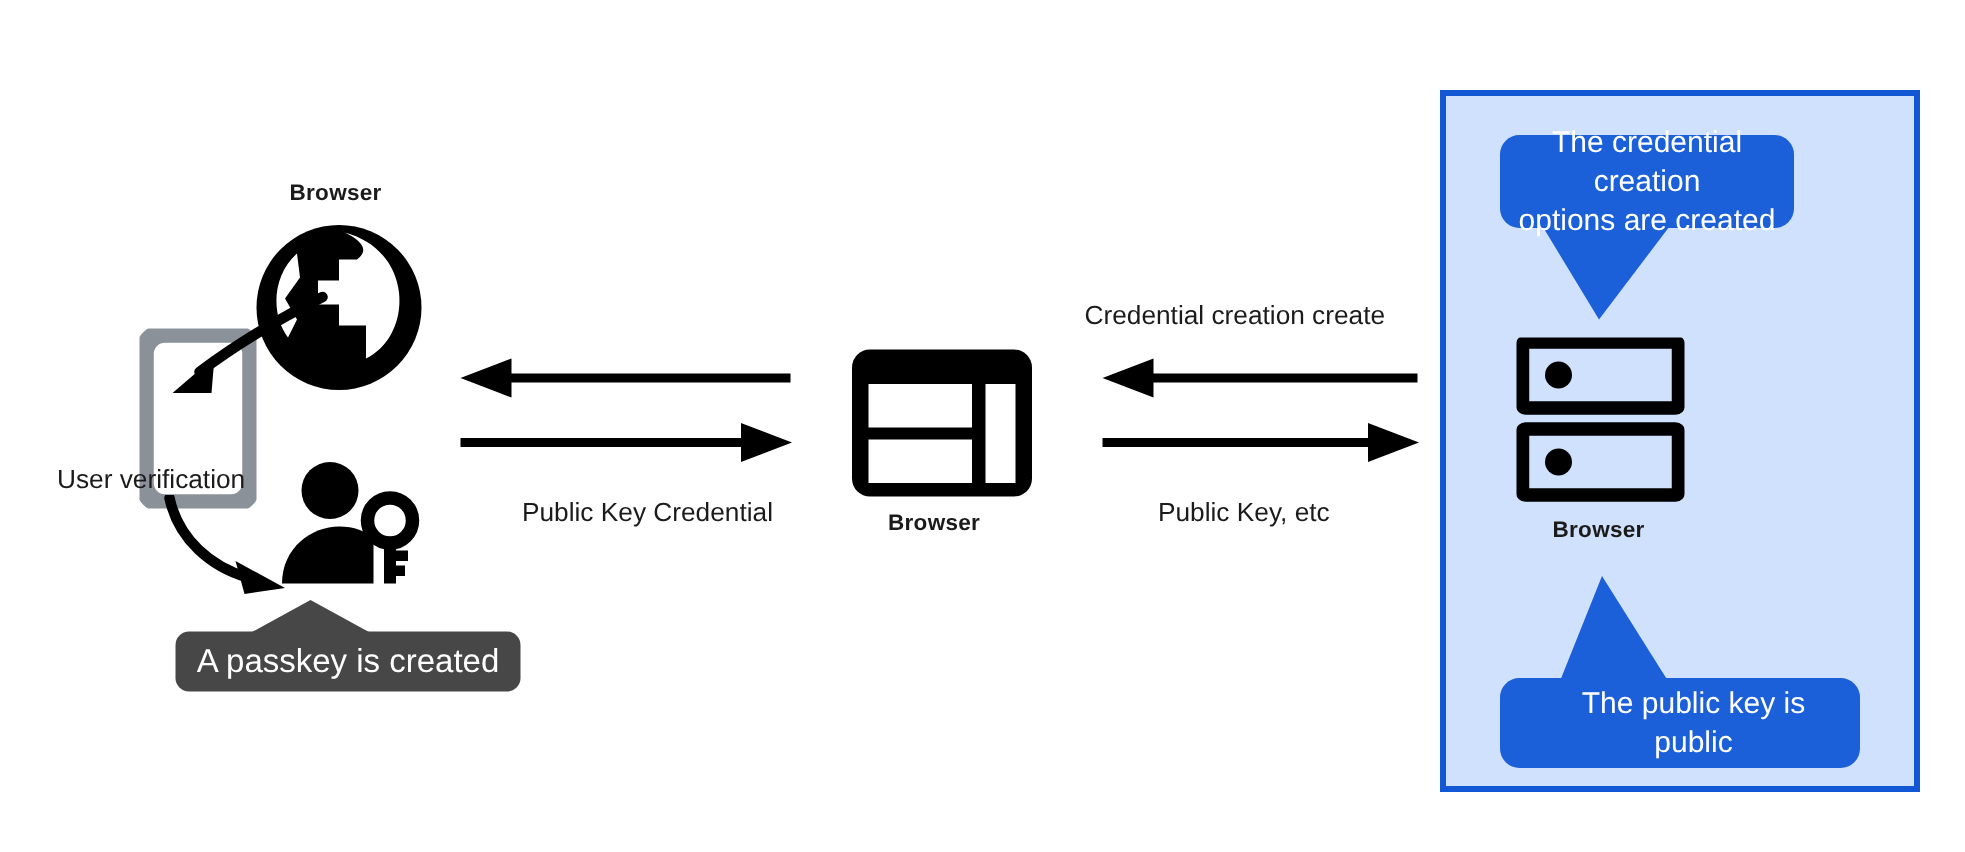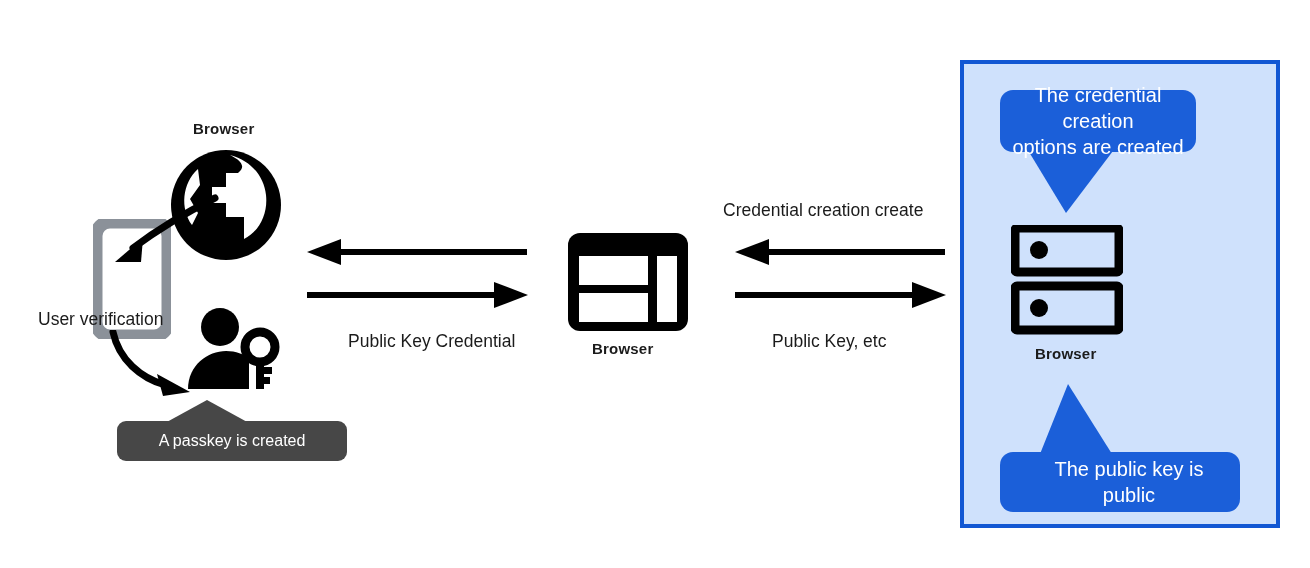--- a/index.html
+++ b/index.html
@@ -75,21 +75,21 @@
   
   #passkey-tooltip {
     position: absolute;
     left: 117px;
     top: 421px;
     width: 230px;
     height: 40px;
     background: #474747;
     border-radius: 9px;
     color: #ffffff;
-    font-size: 16px;
+    font-size: 22px;
     display: flex;
     align-items: center;
     justify-content: center;
     box-sizing: border-box;
   }
 
   
   .svgwrap { position: absolute; }
 </style>
 </head>

